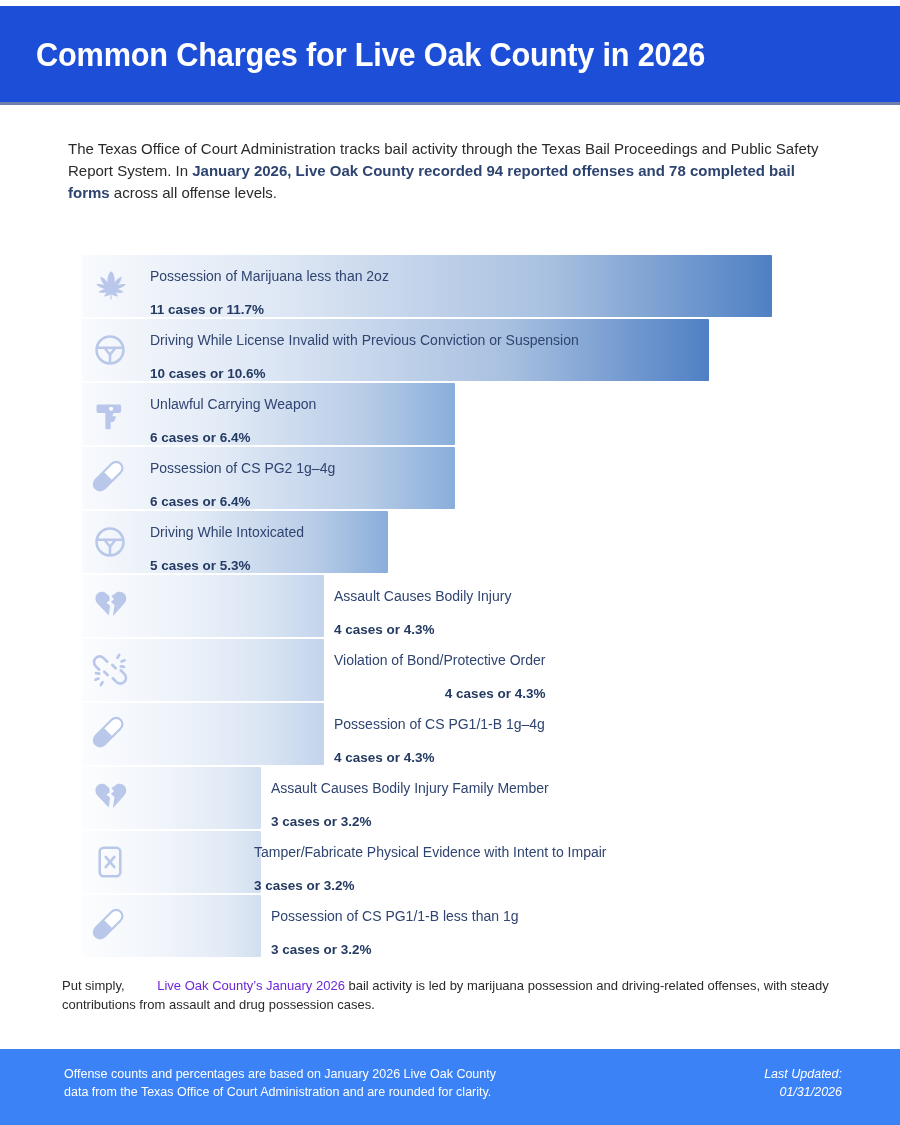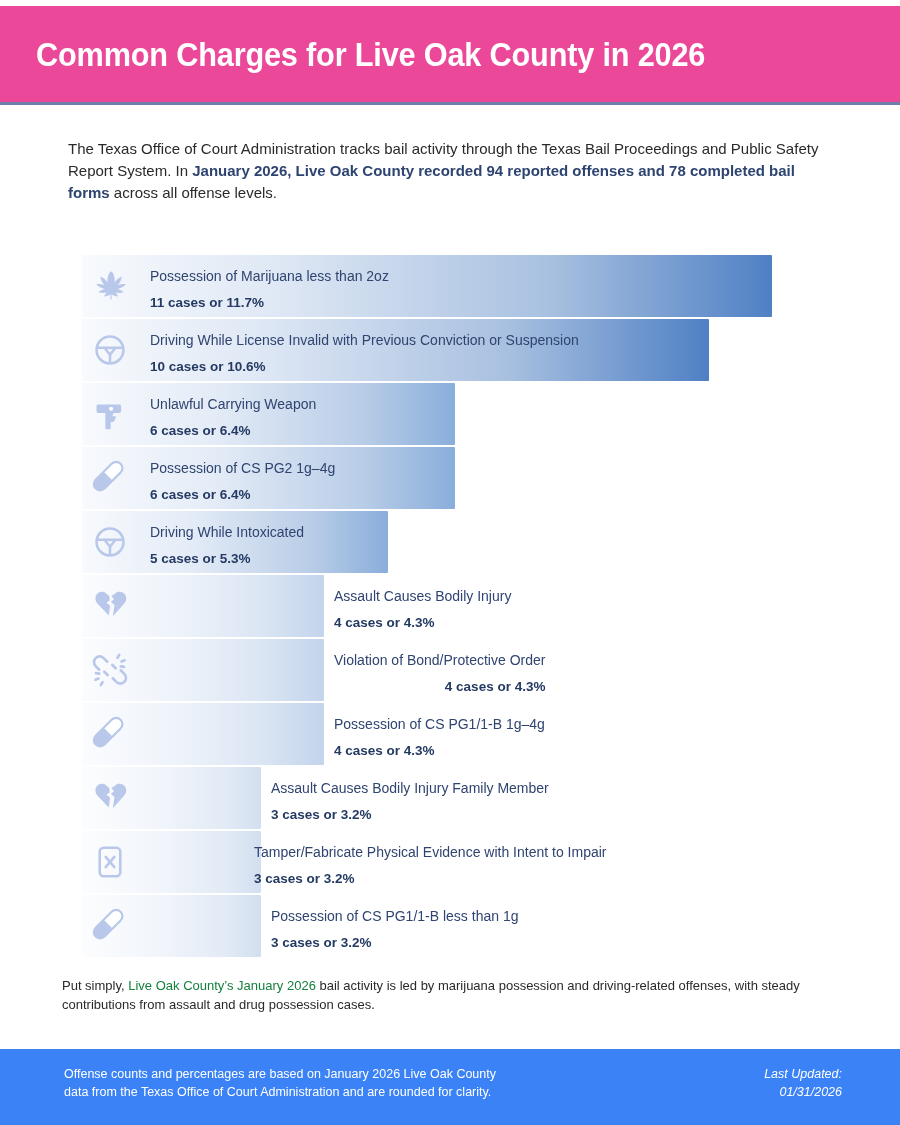--- a/index.html
+++ b/index.html
@@ -7,21 +7,21 @@
     width:900px;height:1125px;background:#ffffff;
     font-family:"Liberation Sans", sans-serif;
     color:#2c3e66;
     -webkit-font-smoothing:antialiased;
   }
   .page{position:relative;width:900px;height:1125px;overflow:hidden;background:#fff;}
 
   
   .header{
     position:absolute;left:0;top:6px;width:900px;height:96px;
-    background:#ec4899;
+    background:#1d4ed8;
     display:flex;align-items:center;
   }
   .header-underline{
     position:absolute;left:0;top:102px;width:900px;height:3px;background:#6d80ab;
   }
   .header-title{
     margin-left:36px;
     color:#ffffff;
     font-size:33px;
     font-weight:bold;
@@ -61,28 +61,28 @@
     background:linear-gradient(to right,#fcfdfe 0%,#f1f5fb 45%,#e2eaf5 80%,#d2dff0 100%);
   }
   .icon{
     position:absolute;left:8px;top:11px;width:40px;height:40px;
     display:flex;align-items:center;justify-content:center;
   }
   .icon svg{width:38px;height:38px;display:block;}
   .labels{position:absolute;top:12px;}
   .labels.inside{left:68px;}
   .lbl-title{font-size:14px;color:#2f4470;line-height:19px;white-space:nowrap;}
-  .lbl-stat{font-size:13.5px;font-weight:bold;color:#243a63;line-height:19px;margin-top:7px;white-space:nowrap;}
+  .lbl-stat{font-size:13.5px;font-weight:bold;color:#243a63;line-height:19px;margin-top:14px;white-space:nowrap;}
 
   
   .closing{
     position:absolute;left:62px;top:976px;width:785px;
     font-size:13px;line-height:19px;color:#2a2a2a;
   }
-  .closing .hl{color:#15803d;}
+  .closing .hl{color:#6d28d9;margin-left:29px;}
 
   
   .footer{
     position:absolute;left:0;top:1049px;width:900px;height:76px;
     background:#3b82f6;
   }
   .footer-left{
     position:absolute;left:64px;top:16px;width:560px;
     color:#ffffff;font-size:12.5px;line-height:18px;
   }

